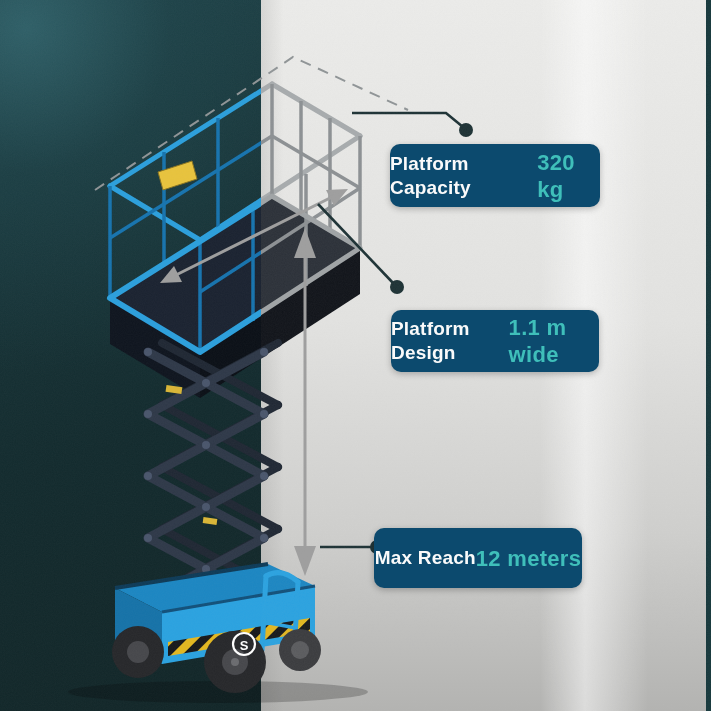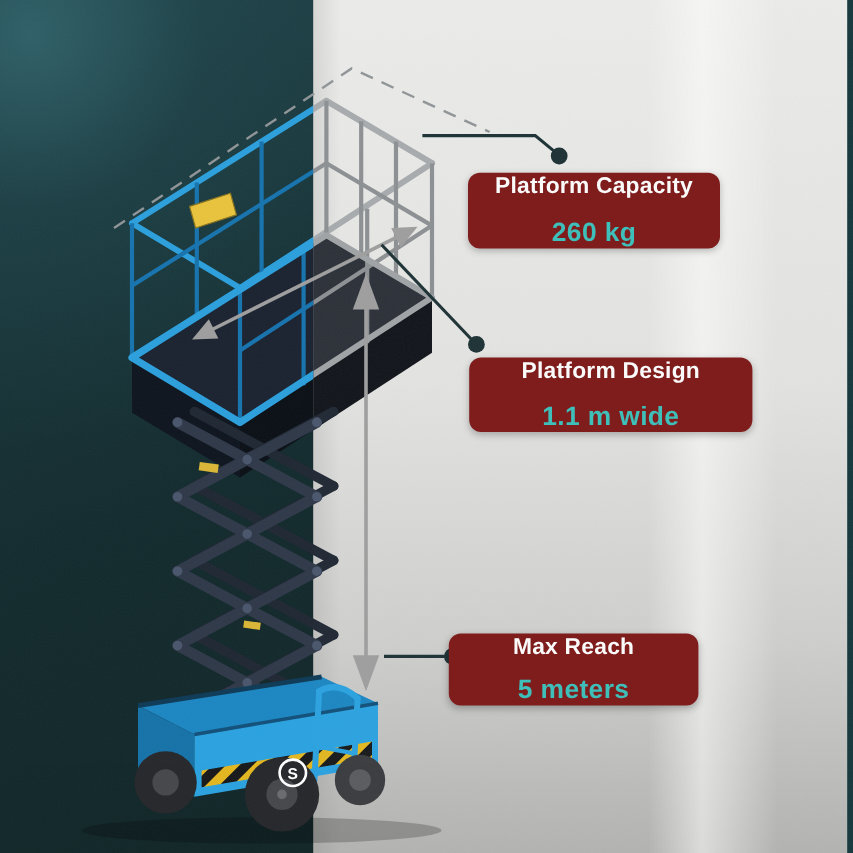--- a/index.html
+++ b/index.html
@@ -17,28 +17,28 @@
     position:absolute;left:261px;top:0;width:450px;height:711px;
     background:
       linear-gradient(90deg, rgba(120,120,118,.18) 0%, rgba(0,0,0,0) 5%, rgba(0,0,0,0) 62%, rgba(255,255,255,.55) 72%, rgba(0,0,0,0) 86%),
       linear-gradient(180deg,#ececea 0%,#e3e3e1 45%,#cfcfcd 75%,#b3b3b1 100%);
   }
   .edge-strip{
     position:absolute;right:0;top:0;width:5px;height:711px;background:#15373b;
   }
   .art{position:absolute;left:0;top:0;}
   .callout{
-    position:absolute;background:#7f1d1d;border-radius:10px;
-    display:flex;flex-direction:column;justify-content:space-between;align-items:center;
+    position:absolute;background:#0c4a6e;border-radius:10px;
+    display:flex;flex-direction:row;justify-content:center;align-items:center;
     box-shadow:0 2px 6px rgba(0,0,0,.25);
   }
   .callout-title{color:#FAFAFA;font-size:19px;font-weight:600;line-height:24px;letter-spacing:.2px;}
   .callout-value{color:#3FBFBA;font-size:22px;font-weight:700;line-height:27px;letter-spacing:.3px;}
   #callout-1{left:390px;top:144px;width:210px;height:63px;}
-  #callout-2{left:391px;top:298px;width:236px;height:62px;}
+  #callout-2{left:391px;top:310px;width:208px;height:62px;}
   #callout-3{left:374px;top:528px;width:208px;height:60px;}
 </style>
 </head>
 <body>
 
 <div class="stage">
 
   <div class="bg-left"></div>
   <div class="bg-right"></div>
   <div class="edge-strip"></div>
@@ -211,24 +211,24 @@
       <line x1="320" y1="547" x2="372" y2="547"></line>
       <circle cx="377" cy="547" r="7" stroke="none"></circle>
     </g>
 
     <rect x="0" y="0" width="261" height="711" filter="url(#noise)" opacity="0.10"></rect>
     <rect x="261" y="0" width="450" height="711" filter="url(#noise)" opacity="0.14"></rect>
   </svg>
 
   <div class="callout" id="callout-1">
     <div class="callout-title">Platform Capacity</div>
-    <div class="callout-value">260 kg</div>
+    <div class="callout-value">320 kg</div>
   </div>
   <div class="callout" id="callout-2">
     <div class="callout-title">Platform Design</div>
     <div class="callout-value">1.1 m wide</div>
   </div>
   <div class="callout" id="callout-3">
     <div class="callout-title">Max Reach</div>
-    <div class="callout-value">5 meters</div>
+    <div class="callout-value">12 meters</div>
   </div>
 
 </div>
 
 </body></html>

